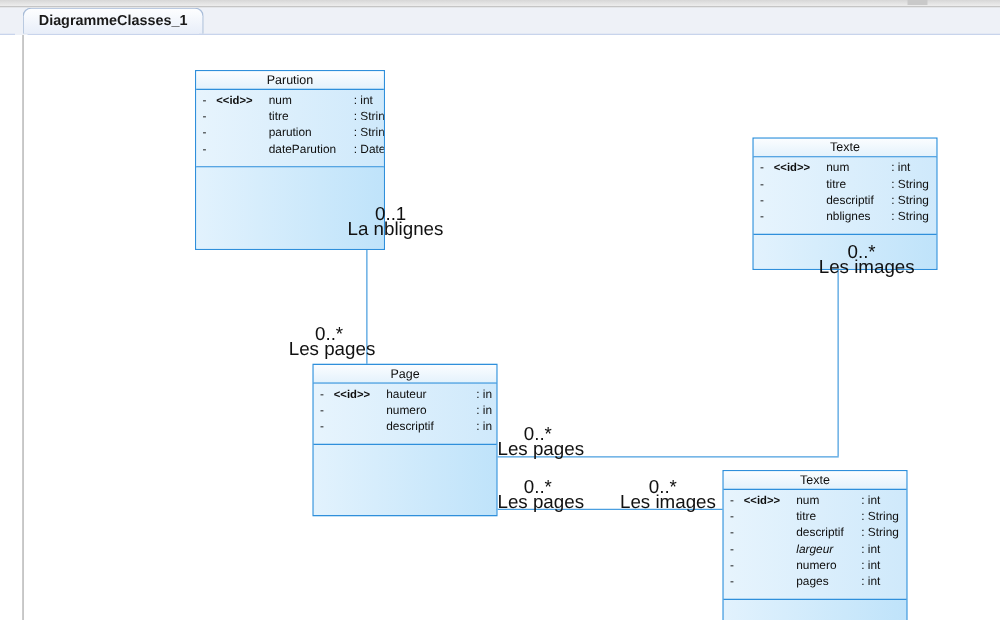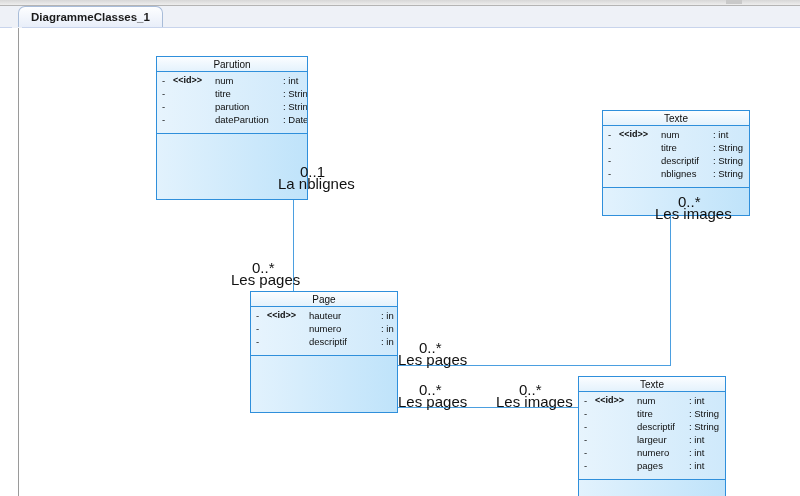--- a/index.html
+++ b/index.html
@@ -321,21 +321,21 @@
         </div>
         <div class="attr-row">
           <span class="attr-vis">-</span>
           <span class="attr-stereo" style="left:16px;"></span>
           <span class="attr-name" style="left:58px;">descriptif</span>
           <span class="attr-type" style="left:110px;">: String</span>
         </div>
         <div class="attr-row">
           <span class="attr-vis">-</span>
           <span class="attr-stereo" style="left:16px;"></span>
-          <span class="attr-name" style="left:58px;">largeur</span>
+          <span class="attr-name" style="left:58px;font-style:italic;">largeur</span>
           <span class="attr-type" style="left:110px;">: int</span>
         </div>
         <div class="attr-row">
           <span class="attr-vis">-</span>
           <span class="attr-stereo" style="left:16px;"></span>
           <span class="attr-name" style="left:58px;">numero</span>
           <span class="attr-type" style="left:110px;">: int</span>
         </div>
         <div class="attr-row">
           <span class="attr-vis">-</span>

